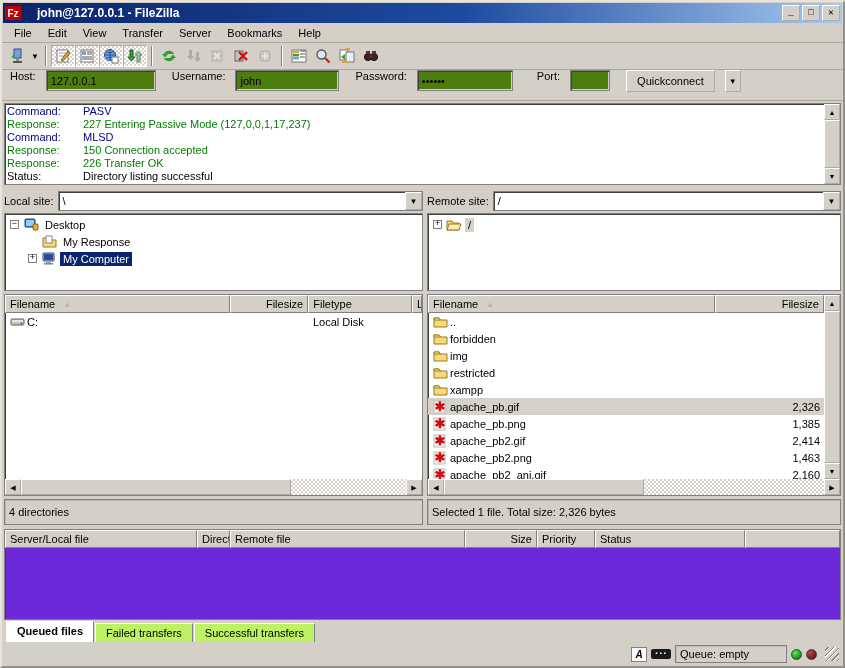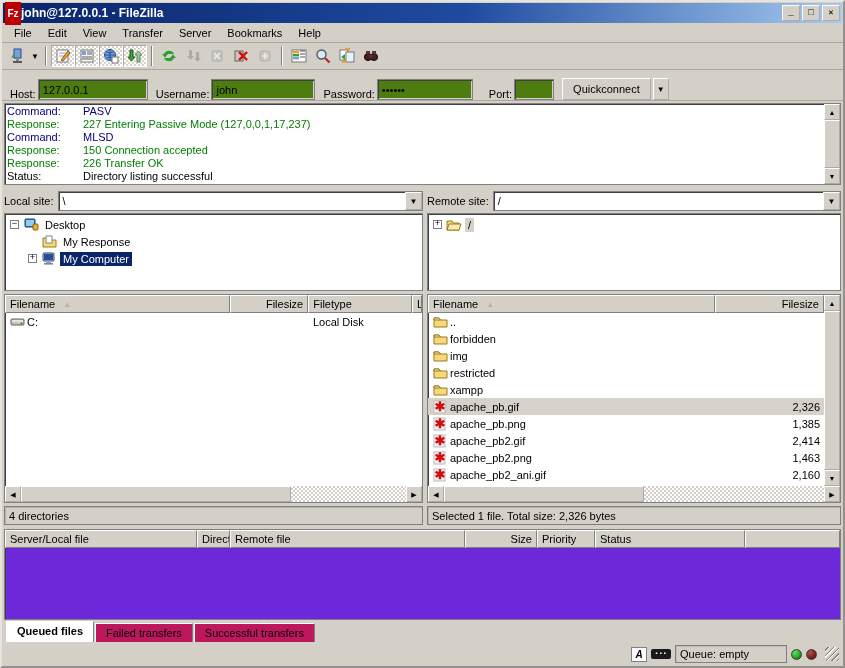--- a/index.html
+++ b/index.html
@@ -12,41 +12,41 @@
     font-size:11px;color:#000;
     display:flex;flex-direction:column;
     overflow:hidden;
   }
   
   .titlebar{
     height:20px;margin:1px;flex:0 0 auto;
     background:linear-gradient(90deg,#0A246A 0%,#1E4BA0 55%,#A6CAF0 100%);
     display:flex;align-items:center;padding:0 2px;color:#fff;
   }
-  .titlebar .fz{width:16px;height:24px;background:#C00000;color:#fff;font-weight:bold;
-    font-size:10px;display:flex;align-items:center;justify-content:center;margin-right:0;flex:0 0 auto;}
+  .titlebar .fz{width:16px;height:14px;background:#C00000;color:#fff;font-weight:bold;
+    font-size:10px;display:flex;align-items:center;justify-content:center;margin-right:16px;flex:0 0 auto;}
   .title-text{font-weight:bold;font-size:12px;flex:1;white-space:nowrap;overflow:hidden;}
   .winbtn{width:18px;height:16px;background:#D4D0C8;border:1px outset #fff;
     margin-left:2px;display:flex;align-items:center;justify-content:center;
     color:#000;font-size:9px;font-weight:bold;line-height:1;font-family:"Liberation Mono",monospace;}
   
   .menubar{height:19px;flex:0 0 auto;display:flex;align-items:center;padding:0 4px;border-bottom:1px solid #aca899;}
   .menu-item{padding:2px 8px;}
   
   .toolbar{height:27px;flex:0 0 auto;display:flex;align-items:center;padding:0 3px;border-bottom:1px solid #aca899;}
   .tbtn{width:24px;height:22px;display:flex;align-items:center;justify-content:center;border:1px solid transparent;}
   .tbtn.pressed{border:1px inset #fff;
     background-image:linear-gradient(45deg,#fff 25%,transparent 25%,transparent 75%,#fff 75%),
                      linear-gradient(45deg,#fff 25%,transparent 25%,transparent 75%,#fff 75%);
     background-size:4px 4px;background-position:0 0,2px 2px;background-color:#d8d4cc;}
   .tbtn.disabled{opacity:.45;filter:grayscale(100%);}
   .tb-sep{width:2px;height:20px;border-left:1px solid #808080;border-right:1px solid #fff;margin:0 4px;}
   .dd-arrow{width:12px;height:22px;display:flex;align-items:center;justify-content:center;font-size:8px;}
   
-  .quickbar{height:31px;flex:0 0 auto;display:flex;align-items:flex-end;padding:0 8px;border-bottom:1px solid #aca899;gap:2px;}
+  .quickbar{height:31px;flex:0 0 auto;display:flex;align-items:flex-start;padding:0 8px;border-bottom:1px solid #aca899;gap:10px;}
   .qc-label{white-space:nowrap;}
   .tb-input{height:21px;background:#4d7c0f;border:1px solid #808080;
     box-shadow:inset 1px 1px 0 #404040, inset -1px -1px 0 #d4d0c8;
     padding:2px 4px;font-family:"Liberation Sans",sans-serif;font-size:11px;outline:none;}
   .qc-btn{height:22px;padding:2px 10px;background:#D4D0C8;border:1px outset #fff;font-size:11px;
     font-family:"Liberation Sans",sans-serif;}
   .qc-dd{width:16px;height:22px;background:#D4D0C8;border:1px outset #fff;font-size:8px;
     display:flex;align-items:center;justify-content:center;}
   
   .log-wrap{flex:0 0 auto;padding:2px;}
@@ -104,28 +104,28 @@
     border-right:1px solid #808080;border-bottom:1px solid #808080;
     padding:2px 4px;white-space:nowrap;overflow:hidden;display:flex;align-items:center;gap:8px;}
   .col-h.right{justify-content:flex-end;}
   .sortmark{color:#b8b4ac;font-size:8px;}
   .list-body{flex:1;display:flex;overflow:hidden;}
   .rows{flex:1;overflow:hidden;}
   .frow{display:flex;height:17px;align-items:center;white-space:nowrap;}
   .frow.selected{background:var(--inactive-selection);}
   .fcell{padding:0 4px;overflow:hidden;display:flex;align-items:center;}
   .fcell.right{justify-content:flex-end;}
-  .status-line{height:19px;flex:0 0 auto;border:1px solid #808080;
+  .status-line{height:26px;flex:0 0 auto;border:1px solid #808080;
     box-shadow:inset 1px 1px 0 #40404033;background:#D4D0C8;
     display:flex;align-items:center;padding:1px 4px;}
   
   .queuebox{flex:1;margin:0 2px;background:#6d28d9;border:1px solid #808080;
     box-shadow:inset 1px 1px 0 #404040;display:flex;flex-direction:column;overflow:hidden;}
   .tabs{height:22px;flex:0 0 auto;display:flex;align-items:flex-end;padding:2px 4px 0 4px;gap:1px;}
-  .tab{height:19px;padding:3px 10px;background:#be185d;border:1px solid #808080;border-bottom:none;
+  .tab{height:19px;padding:3px 10px;background:#bef264;border:1px solid #808080;border-bottom:none;
     border-top-color:#fff;border-left-color:#fff;white-space:nowrap;}
   .tab.active{background:#fff;font-weight:bold;height:21px;position:relative;z-index:2;}
   
   .statusbar{height:24px;flex:0 0 auto;display:flex;align-items:center;justify-content:flex-end;
     gap:4px;padding:2px 4px;}
   .sb-icon-a{width:16px;height:15px;background:#fff;border:1px solid #808080;display:flex;
     align-items:center;justify-content:center;font-style:italic;font-weight:bold;font-size:10px;}
   .sb-badge{width:20px;height:10px;background:#1a1a1a;border-radius:2px;display:flex;
     align-items:center;justify-content:center;}
   .sb-badge span{color:#fff;font-size:6px;letter-spacing:.5px;line-height:1;font-family:"Liberation Mono",monospace;}

